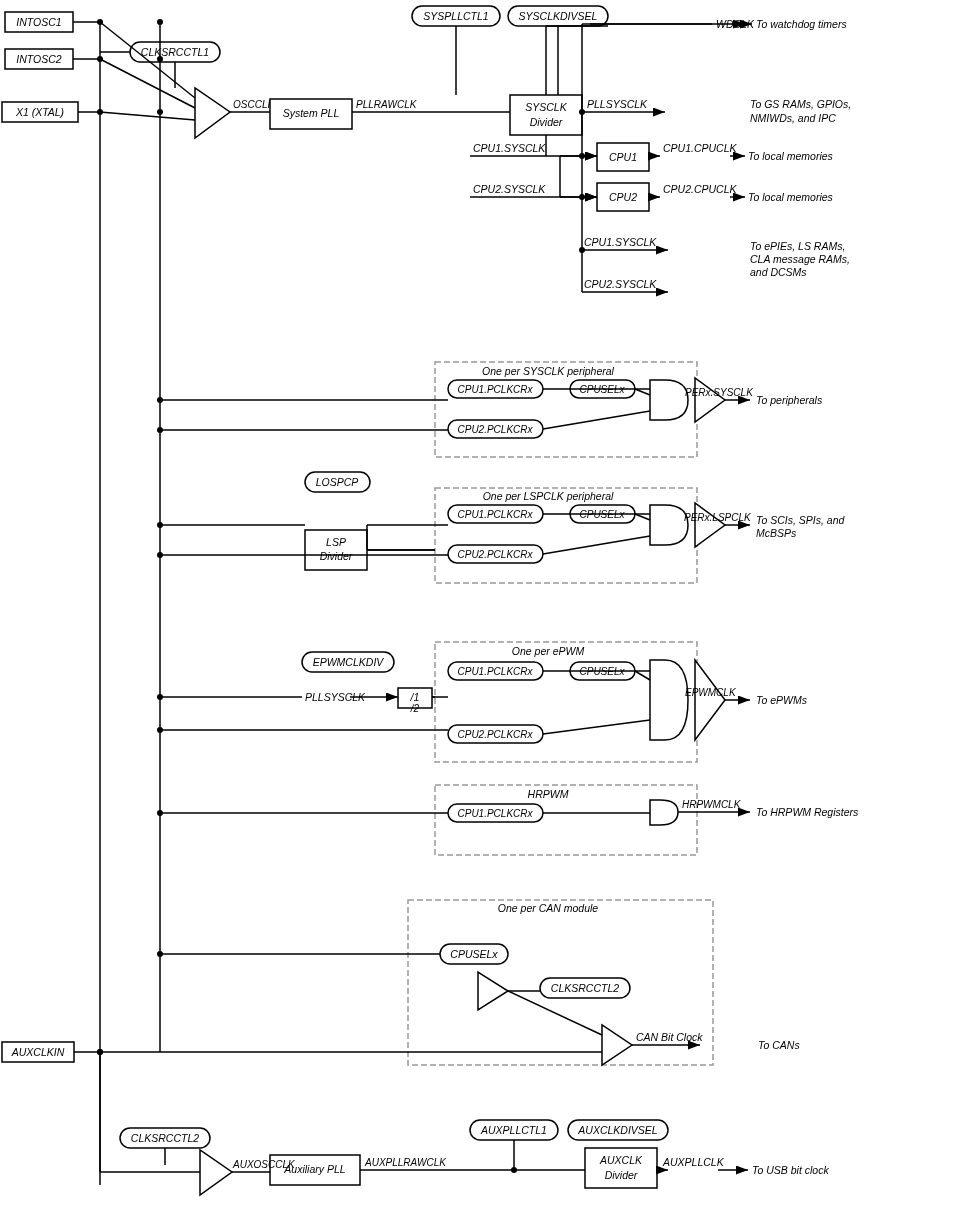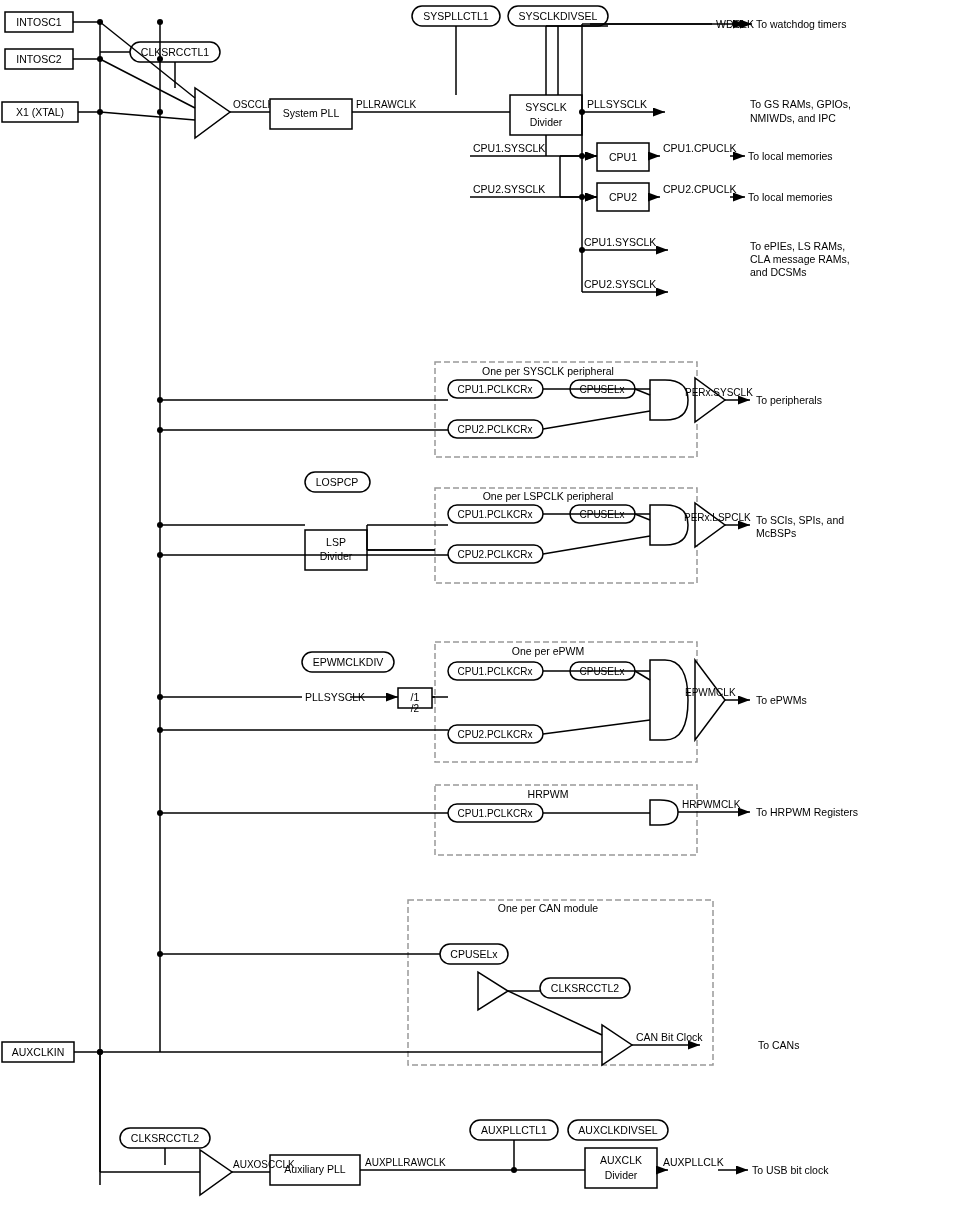--- a/index.html
+++ b/index.html
@@ -9,20 +9,21 @@
       font-size: 11px;
       width: 970px;
       min-height: 1216px;
       position: relative;
       overflow: hidden;
     }
     #diagram {
       position: relative;
       width: 970px;
       height: 1172px;
+      font-style: italic;
     }
     svg {
       position: absolute;
       top: 0; left: 0;
       width: 970px;
       height: 1216px;
     }
   </style>
 </head>
 <body>

